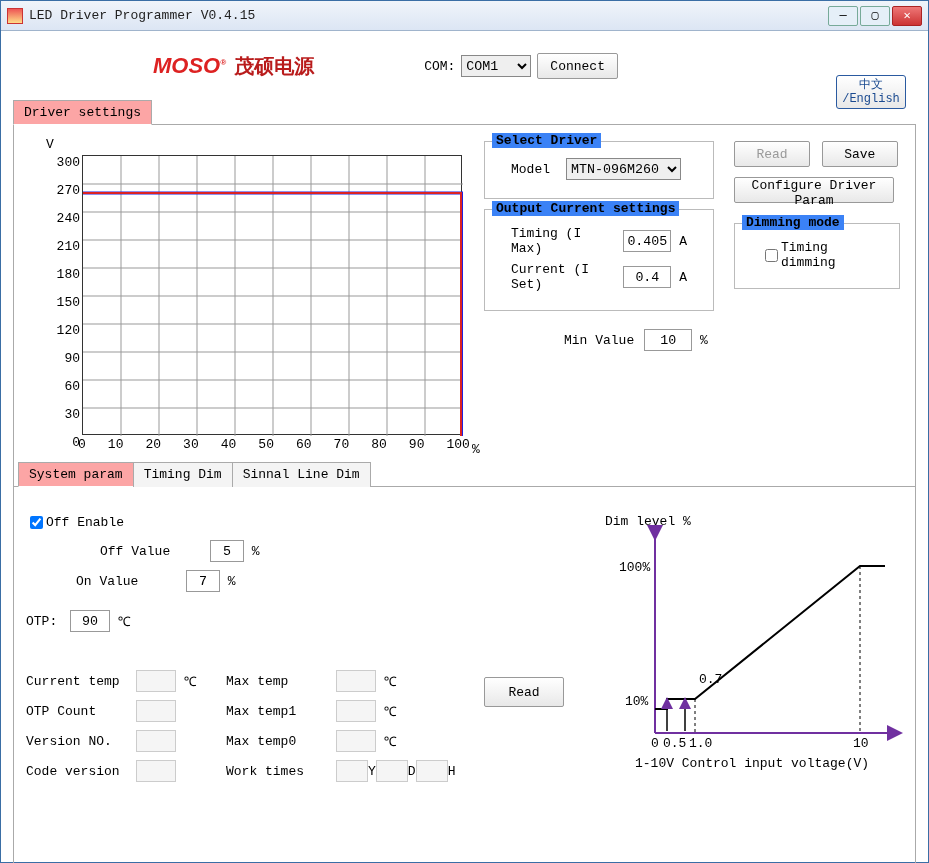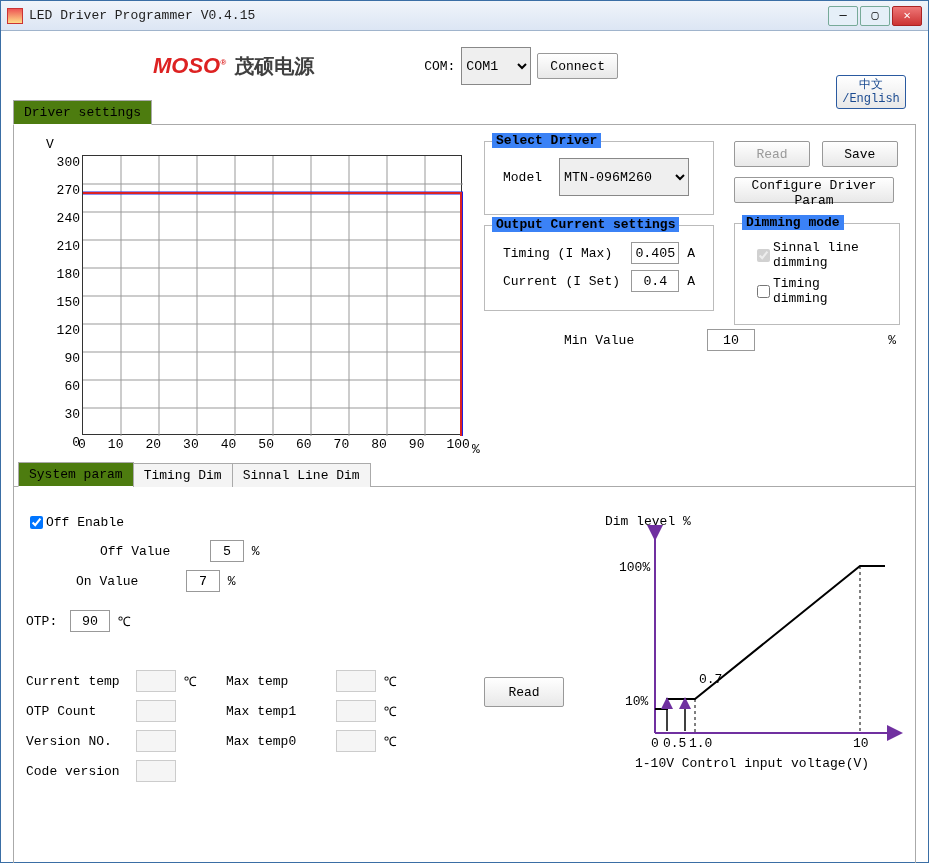--- a/index.html
+++ b/index.html
@@ -6,48 +6,48 @@
 body { margin: 0; font-family: "SimSun", "Courier New", monospace; font-size: 13px; background: #000; }
 .window { width: 929px; height: 863px; background: #fff; border: 1px solid #3a6ea5; position: relative; }
 .titlebar { height: 30px; background: linear-gradient(#f0f4fa, #dce6f4); border-bottom: 1px solid #a0b4cc; display: flex; align-items: center; padding: 0 6px; }
 .titlebar .app-icon { width: 16px; height: 16px; background: linear-gradient(#e55, #fd8); margin-right: 6px; border: 1px solid #c33; }
 .titlebar .title { flex: 1; color: #222; }
 .titlebar .btn { width: 30px; height: 20px; margin-left: 2px; border: 1px solid #7a9; background: #e5eff8; text-align: center; line-height: 18px; border-radius: 2px; font-size: 12px; }
 .titlebar .btn.close { background: linear-gradient(#e77,#c33); color: #fff; border-color: #a22; font-weight: bold; }
 .content { padding: 10px 12px; position: relative; }
 .topbar { display: flex; align-items: center; height: 50px; }
 .logo { color: #d22; font-weight: bold; font-size: 22px; font-style: italic; margin-left: 140px; margin-right: 8px; font-family: Arial, sans-serif; }
-.logo-chinese { color: #404040; font-size: 20px; font-weight: bold; }
+.logo-chinese { color: #b91c1c; font-size: 20px; font-weight: bold; }
 .com-label { margin-left: 110px; }
-select.combo { height: 38px; font-family: inherit; border: 1px solid #888; margin: 0 6px; }
+select.combo { height: 22px; font-family: inherit; border: 1px solid #888; margin: 0 6px; }
 button.std { height: 26px; padding: 0 12px; background: linear-gradient(#fff,#e8e8e8); border: 1px solid #999; border-radius: 2px; font-family: inherit; font-size: 13px; cursor: pointer; }
 button.std:disabled { color: #999; }
 .lang-btn { position: absolute; right: 22px; top: 44px; width: 70px; height: 34px; background: linear-gradient(#fff,#e8e8e8); border: 1px solid #2a5aa0; border-radius: 3px; color: #1a4a90; font-size: 12px; line-height: 14px; text-align: center; padding-top: 2px; cursor: pointer; }
 .tabset { margin-top: 8px; }
 .tabset .tab-strip { display: flex; border-bottom: 1px solid #aaa; }
 .tabset .tab { padding: 4px 10px; border: 1px solid #aaa; border-bottom: none; background: #f4f4f4; margin-right: -1px; position: relative; top: 1px; cursor: pointer; }
-.tabset .tab.active { background: #4d7c0f; border-bottom: 1px solid #fff; }
+.tabset .tab.active { background: #fca5a5; border-bottom: 1px solid #fff; }
 .tabset .panel { border: 1px solid #aaa; border-top: none; padding: 8px; min-height: 740px; position: relative; }
 .chart-area { position: absolute; left: 14px; top: 12px; width: 440px; height: 320px; }
 .chart-ylab { position: absolute; left: 18px; top: 0; }
 .chart-xlab { position: absolute; left: 444px; top: 305px; }
 .chart-box { position: absolute; left: 54px; top: 18px; width: 380px; height: 280px; border: 1px solid #333; }
 .chart-grid line { stroke: #999; stroke-width: 1; }
 .chart-data polyline { fill: none; }
 .right-col { position: absolute; left: 470px; top: 16px; width: 420px; }
 .group { border: 1px solid #bbb; padding: 10px 10px 12px; margin-bottom: 10px; position: relative; }
 .group-title { position: absolute; top: -9px; left: 7px; background: #3b82f6; padding: 0 4px; font-weight: bold; }
-.row { display: flex; align-items: center; margin: 6px 8px; justify-content: space-between; }
+.row { display: flex; align-items: center; margin: 6px 16px; }
 .row .lbl { margin-right: 10px; }
 .smallinput { width: 48px; height: 22px; border: 1px solid #999; text-align: center; font-family: inherit; }
 .side-buttons { position: absolute; left: 720px; top: 16px; width: 170px; }
 .side-buttons button { width: 76px; margin: 0 4px 10px 0; }
 .dimgroup input[type=checkbox] { vertical-align: middle; }
 .subtabs { position: absolute; left: 0; top: 336px; width: 100%; }
-.subtabs .tab-strip { border-bottom: 1px solid #aaa; padding-left: 4px; align-items: flex-end; }
+.subtabs .tab-strip { border-bottom: 1px solid #aaa; padding-left: 4px; }
 .sp-panel { padding: 18px 12px 12px; border-top: none; position: relative; height: 346px; }
 .sp-left { width: 560px; }
 .sp-row { display: flex; align-items: center; margin: 8px 0; }
 .sp-row .lbl { width: 110px; }
 .readonly { background: #f5f5f5; border: 1px solid #ccc; height: 22px; width: 40px; display: inline-block; }
 .dim-chart { position: absolute; right: 10px; top: 26px; width: 300px; height: 260px; }
 .supR { font-size: 8px; vertical-align: super; color: #d22; }
 .cfg-btn { width: 160px !important; height: 40px; }
 </style>
 </head>
@@ -175,24 +175,20 @@
         <div class="side-buttons">
           <div>
             <button class="std" disabled="">Read</button>
             <button class="std">Save</button>
           </div>
           <button class="std cfg-btn">Configure Driver Param</button>
 
           <div class="group dimgroup" style="width:166px;margin-top:10px">
             <span class="group-title">Dimming mode</span>
             <div class="row">
-                <input type="checkbox" checked="" disabled="" style=""> 
-                <span>Sinnal line dimming</span>
-              </div>
-            <div class="row">
                 <input type="checkbox" style=""> 
                 <span>Timing dimming</span>
               </div>
           </div>
         </div>
 
         <div class="subtabs">
           <div class="tab-strip">
             <div class="tab active">System param</div>
             <div class="tab">Timing Dim</div>
@@ -221,20 +217,29 @@
                     </div>
                   <div class="sp-row">
                       <span class="lbl">Code version</span>
                       <span class="readonly"></span>
                     </div>
                 </div>
                 <div style="width:260px">
                   <div class="sp-row"><span class="lbl">Max temp</span><span class="readonly"></span> &nbsp;<span>℃</span></div>
                   <div class="sp-row"><span class="lbl">Max temp1</span><span class="readonly"></span> &nbsp;<span>℃</span></div>
                   <div class="sp-row"><span class="lbl">Max temp0</span><span class="readonly"></span> &nbsp;<span>℃</span></div>
+                  <div class="sp-row">
+                      <span class="lbl">Work times</span>
+                      <span class="readonly" style="width:32px"></span> 
+                      <span>Y</span> 
+                      <span class="readonly" style="width:32px"></span> 
+                      <span>D</span> 
+                      <span class="readonly" style="width:32px"></span> 
+                      <span>H</span>
+                    </div>
                 </div>
               </div>
               <button class="std" style="position:absolute;left:470px;top:190px;width:80px;height:30px">Read</button>
             </div>
 
             <div class="dim-chart">
               <svg width="300" height="260">
                 <defs>
                   <marker id="arrow" markerWidth="8" markerHeight="8" refX="4" refY="4" orient="auto">
                       <path d="M0,0 L8,4 L0,8 z" fill="#7030a0"></path>

